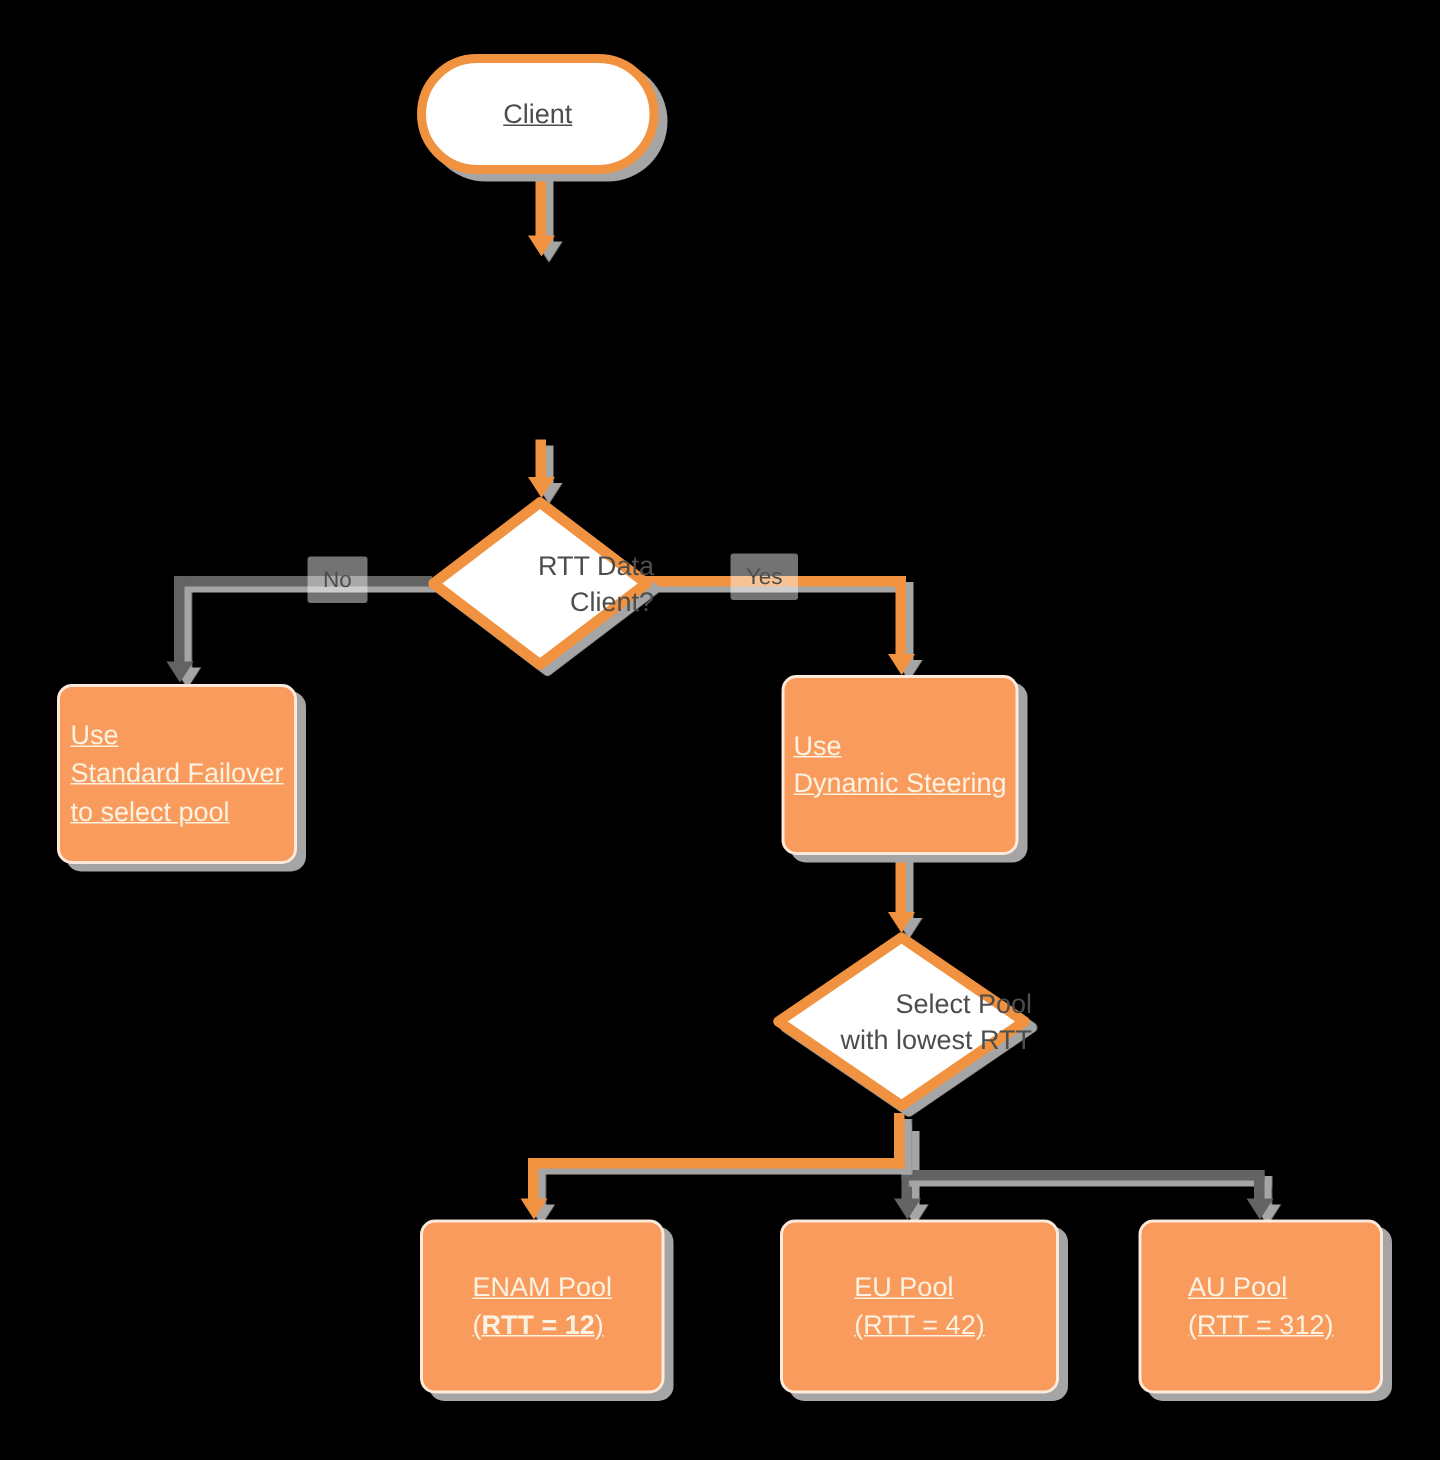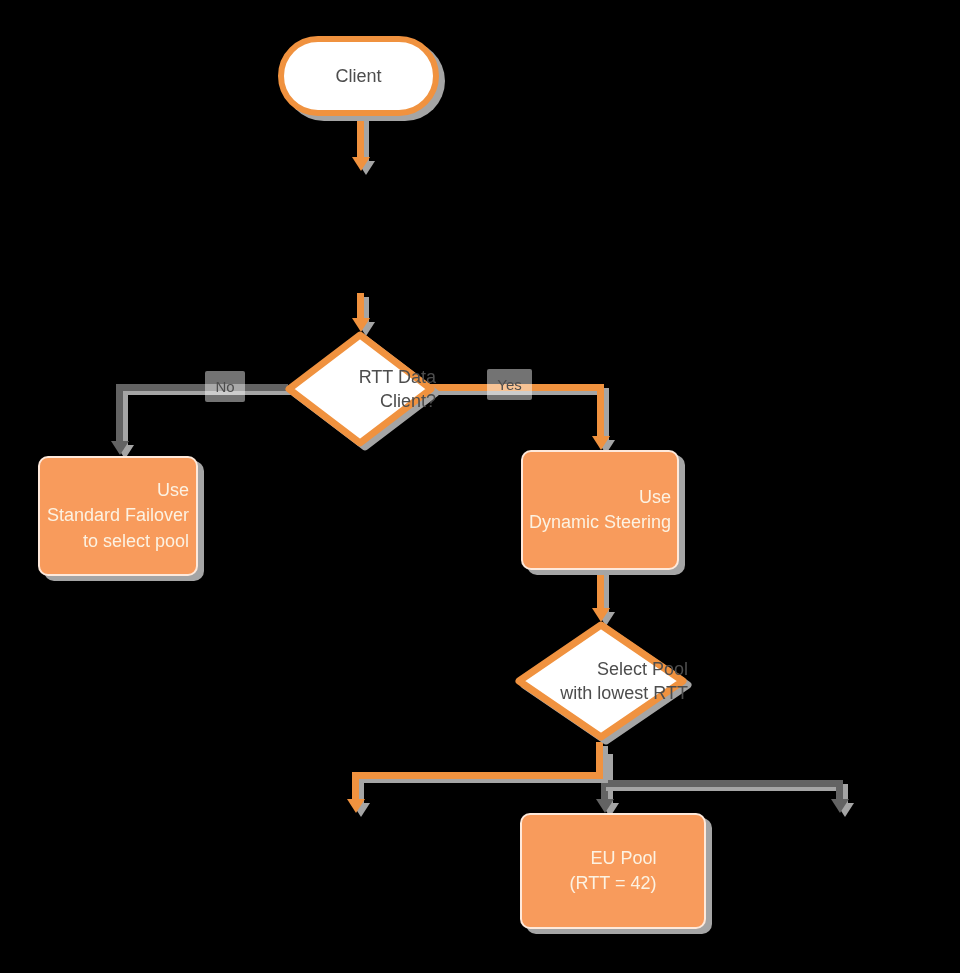--- a/index.html
+++ b/index.html
@@ -13,21 +13,21 @@
   .layer{position:absolute;left:0;top:0;width:960px;height:973px;pointer-events:none;}
   .shadowed{filter:drop-shadow(5px 4px 0 var(--shadow-gray));}
   .seg{position:absolute;}
   .seg.orange{background:var(--stroke-orange);}
   .seg.gray{background:var(--connector-gray);}
   .arrow-down{position:absolute;width:0;height:0;
     border-left:9px solid transparent;border-right:9px solid transparent;}
   .arrow-down.orange{border-top:14px solid var(--stroke-orange);}
   .arrow-down.gray{border-top:14px solid var(--connector-gray);}
   .node{position:absolute;display:flex;align-items:center;justify-content:center;
-    text-align:right;box-sizing:border-box;}
+    text-align:left;box-sizing:border-box;text-decoration:underline;}
   .rect{background:var(--node-fill-orange);border-radius:10px;
     border:2px solid rgba(255,255,255,0.78);color:var(--text-light);
     font-size:18px;line-height:1.4;box-shadow:6px 5px 0 var(--shadow-gray);}
   .rect.no-border{border:none;}
   .terminator{background:#FFFFFF;border:6px solid var(--stroke-orange);
     border-radius:42px;color:var(--text-dark);font-size:18px;
     box-shadow:6px 5px 0 var(--shadow-gray);}
   .diamond-wrap{position:absolute;}
   .diamond-wrap svg{display:block;filter:drop-shadow(5px 4px 0 var(--shadow-gray));}
   .diamond-text{position:absolute;left:0;top:0;width:100%;height:100%;display:flex;
@@ -128,22 +128,34 @@
   <div class="diamond-wrap" style="left:514px;top:620px;width:174px;height:122px;">
     <svg width="174" height="122" viewBox="0 0 174 122">
       <polygon points="87,5 169,61 87,117 5,61" style="fill:var(--diamond-fill);stroke:var(--stroke-orange);stroke-width:7;stroke-linejoin:round;"></polygon>
     </svg>
     <div class="diamond-text">
       <span>Select Pool</span>
       <span>with lowest RTT</span>
     </div>
   </div>
 
+  <div class="node rect lines" style="left:280px;top:813px;width:163px;height:116px;">
+    <div>
+      <span>ENAM Pool</span>
+      <span><span style="display:inline;">(</span><span class="bold" style="display:inline;">RTT = 12</span><span style="display:inline;">)</span></span>
+    </div>
+  </div>
 
   <div class="node rect lines" style="left:520px;top:813px;width:186px;height:116px;">
     <div>
       <span>EU Pool</span>
       <span>(RTT = 42)</span>
     </div>
   </div>
 
+  <div class="node rect lines" style="left:759px;top:813px;width:163px;height:116px;">
+    <div>
+      <span>AU Pool</span>
+      <span>(RTT = 312)</span>
+    </div>
+  </div>
 
 </div>
 
 </body></html>

